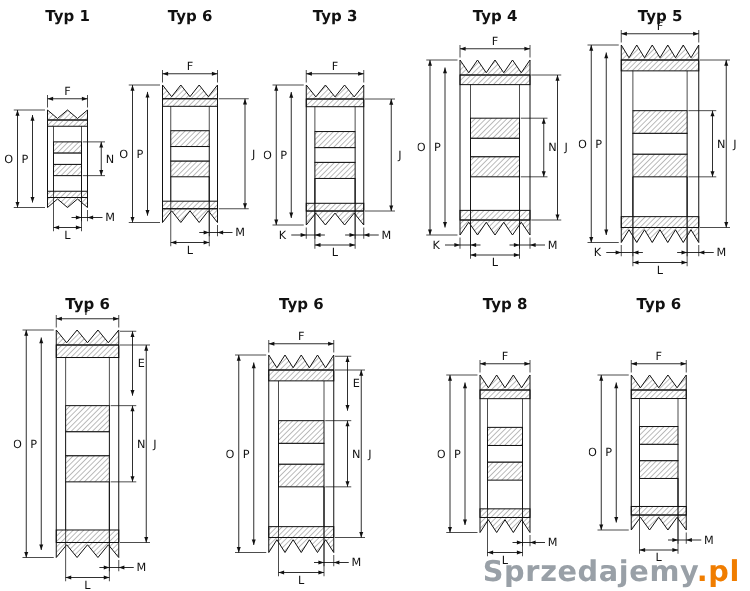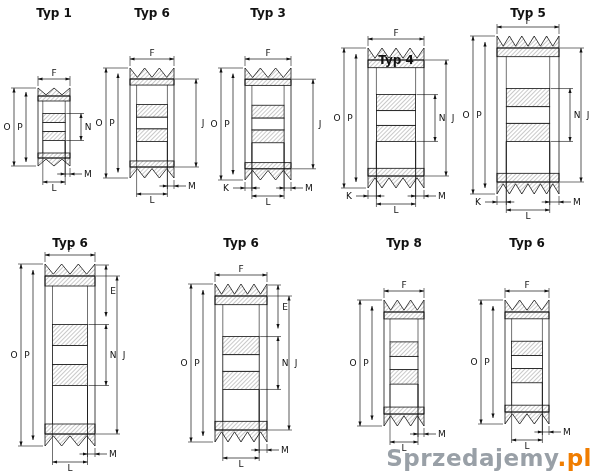--- a/index.html
+++ b/index.html
@@ -191,21 +191,21 @@
         <text x="98" y="145" font-size="9" fill="#111" text-anchor="middle">M</text>
         <line x1="40.900000000000006" y1="96.75999999999999" x2="40.900000000000006" y2="153" stroke="#111" stroke-width="0.6"></line>
         <line x1="73.1" y1="96.75999999999999" x2="73.1" y2="153" stroke="#111" stroke-width="0.6"></line>
         <line x1="40.900000000000006" y1="150" x2="73.1" y2="150" stroke="#111" stroke-width="0.7"></line>
         <polygon points="40.900000000000006,150 45.400000000000006,148.4 45.400000000000006,151.6" fill="#111"></polygon>
         <polygon points="73.1,150 68.6,148.4 68.6,151.6" fill="#111"></polygon>
         <text x="57" y="159" font-size="9" fill="#111" text-anchor="middle">L</text>
       </svg>
   </div>
   <div class="fig" id="fig3" style="left: 334px; top: 26px;">
-    <div class="fig-title" style="left: 62px; top: -20px; margin-top: 47px;">Typ 4</div>
+    <div class="fig-title" style="left: 62px; top: -20px;">Typ 4</div>
     <svg width="126" height="190" viewBox="0 0 126 190">
         <defs>
           <pattern id="h3" width="3" height="3" patternUnits="userSpaceOnUse" patternTransform="rotate(45)">
             <line x1="0" y1="0" x2="0" y2="3" stroke="#777" stroke-width="0.8"></line>
           </pattern>
         </defs>
         <path d="M 34 34 L 34 22 L 41 32.2 L 48 22 L 55 32.2 L 62 22 L 69 32.2 L 76 22 L 83 32.2 L 90 22 L 90 34 Z" fill="url(#h3)" stroke="#111" stroke-width="0.8"></path>
         <path d="M 34 150 L 34 162 L 41 151.8 L 48 162 L 55 151.8 L 62 162 L 69 151.8 L 76 162 L 83 151.8 L 90 162 L 90 150 Z" fill="url(#h3)" stroke="#111" stroke-width="0.8"></path>
         <rect x="34" y="34" width="56" height="7.7" fill="url(#h3)" stroke="#111" stroke-width="0.8"></rect>
         <rect x="34" y="142.3" width="56" height="7.7" fill="url(#h3)" stroke="#111" stroke-width="0.8"></rect>

